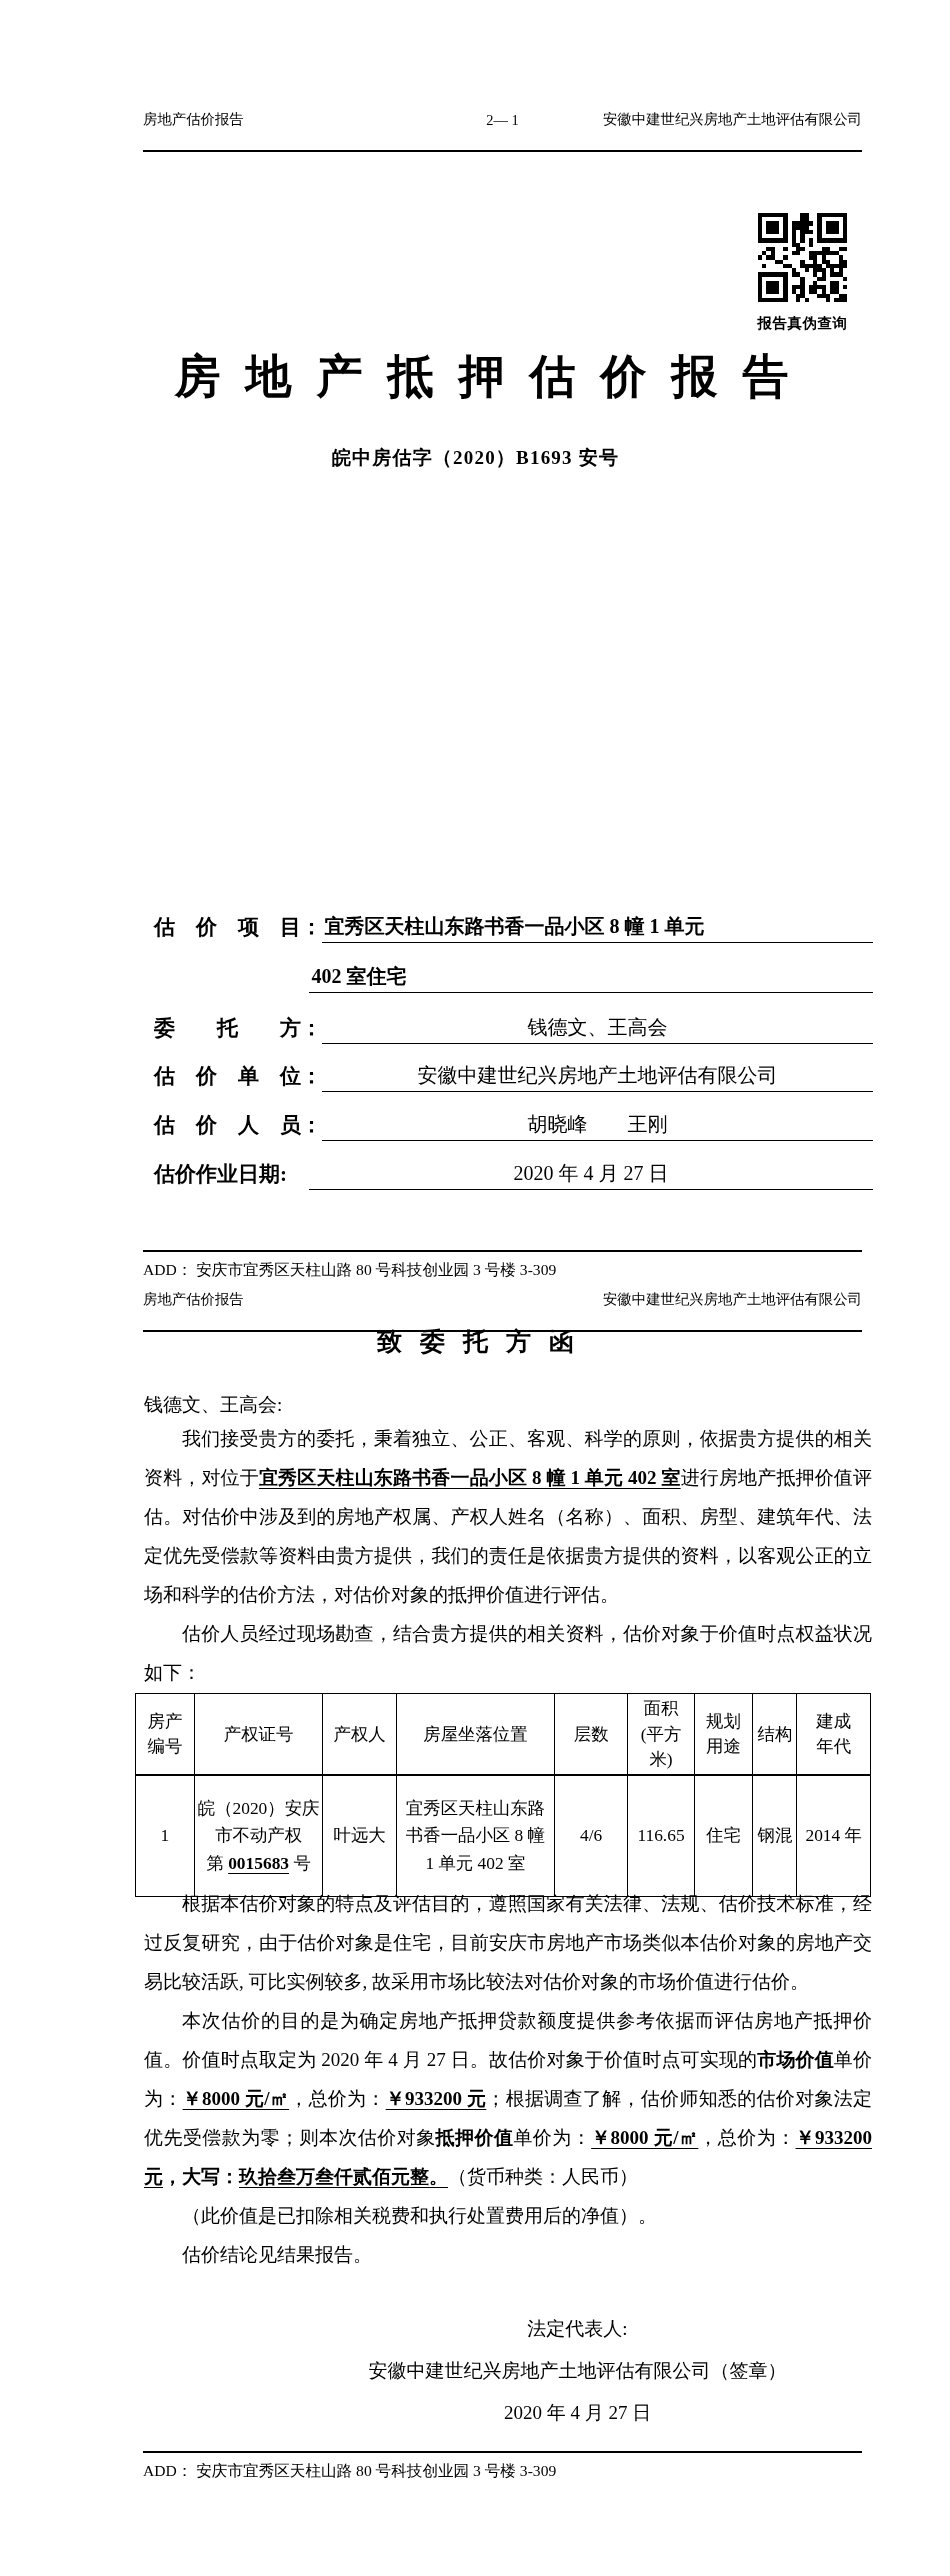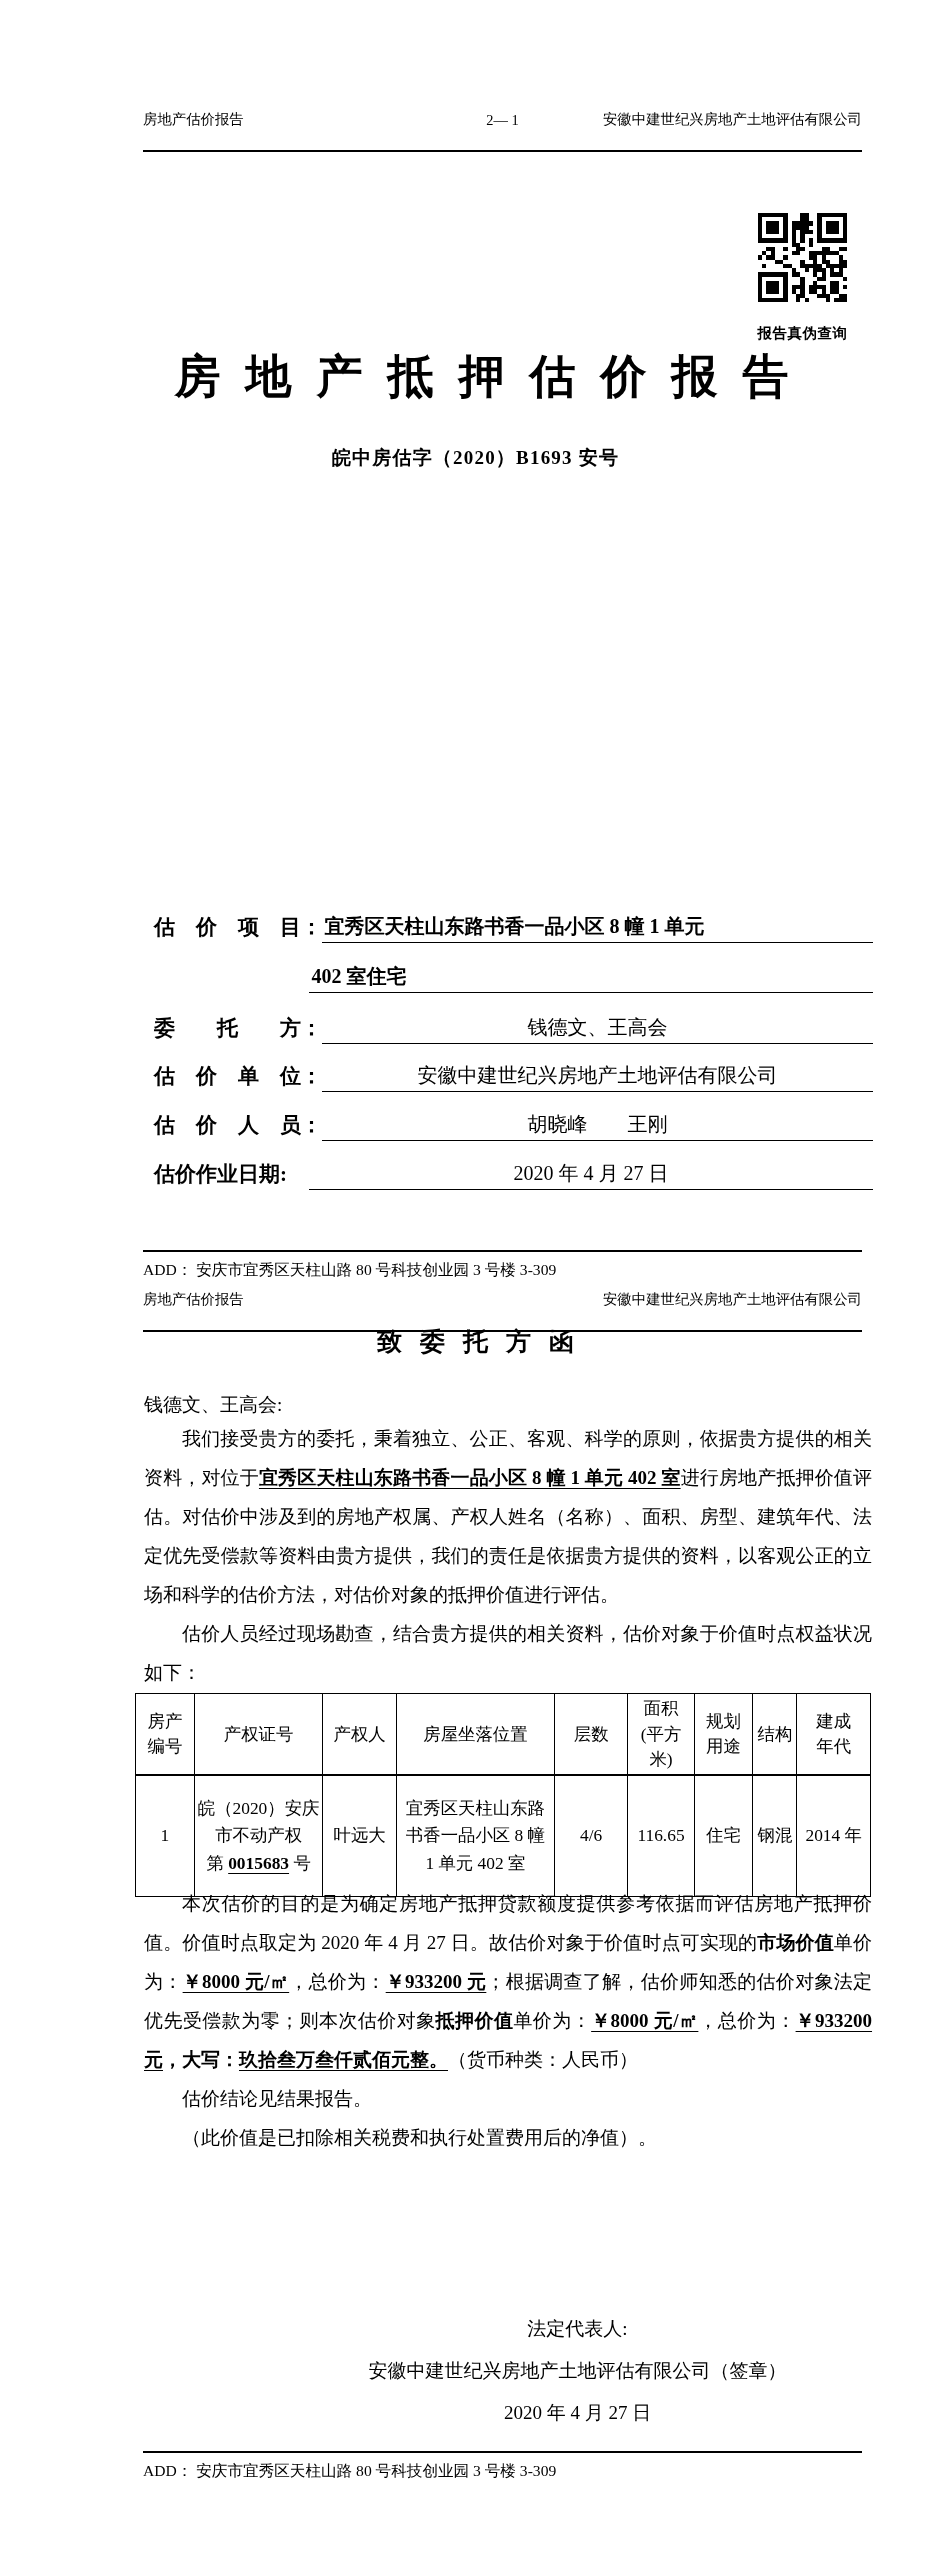--- a/index.html
+++ b/index.html
@@ -23,21 +23,21 @@
   .runhead span{white-space:nowrap;}
   .runfoot{
     position:absolute;left:143px;width:719px;
     border-top:2.4px solid #000;
     padding-top:8.4px;
     font-size:15.6px;
   }
   
   .qrbox{position:absolute;left:755px;top:213px;width:95px;text-align:center;}
   .qrbox svg{display:block;margin:0 auto;}
-  .qrcap{margin-top:22px;font-size:14.4px;font-weight:bold;letter-spacing:0.6px;white-space:nowrap;}
+  .qrcap{margin-top:12px;font-size:14.4px;font-weight:bold;letter-spacing:0.6px;white-space:nowrap;}
   
   .main-title{
     position:absolute;left:0;right:0;top:346px;
     text-align:center;
     font-size:46px;font-weight:bold;
     letter-spacing:25px;text-indent:25px;
     white-space:nowrap;
     padding-left:12px;
   }
   .report-no{
@@ -419,23 +419,24 @@
         <td>4/6</td>
         <td>116.65</td>
         <td>住宅</td>
         <td>钢混</td>
         <td>2014 年</td>
       </tr>
     </tbody>
   </table>
 
   <div class="body-block" style="top:1884px;">
+    <p>根据本估价对象的特点及评估目的，遵照国家有关法律、法规、估价技术标准，经过反复研究，由于估价对象是住宅，目前安庆市房地产市场类似本估价对象的房地产交易比较活跃, 可比实例较多, 故采用市场比较法对估价对象的市场价值进行估价。</p>
     <p><span class="">本次估价的目的是为确定房地产抵押贷款额度提供参考依据而评估房地产抵押价值。价值时点取定为 2020 年 4 月 27 日。故估价对象于价值时点可实现的</span><span class="b ">市场价值</span><span class="">单价为：</span><span class="b u">￥8000 元/㎡</span><span class="">，总价为：</span><span class="b u">￥933200 元</span><span class="">；根据调查了解，估价师知悉的估价对象法定优先受偿款为零；则本次估价对象</span><span class="b ">抵押价值</span><span class="">单价为：</span><span class="b u">￥8000 元/㎡</span><span class="">，总价为：</span><span class="b u">￥933200 元</span><span class="b ">，大写：</span><span class="b u">玖拾叁万叁仟贰佰元整。</span><span class="">（货币种类：人民币）</span></p>
+    <p>（此价值是已扣除相关税费和执行处置费用后的净值）。</p>
     <p>估价结论见结果报告。</p>
-    <p>（此价值是已扣除相关税费和执行处置费用后的净值）。</p>
   </div>
 
   <div class="sig">
     <div>法定代表人:</div>
     <div>安徽中建世纪兴房地产土地评估有限公司（签章）</div>
     <div>2020 年 4 月 27 日</div>
   </div>
 
   <div class="runfoot" style="top:2451px;">
     <span>ADD： 安庆市宜秀区天柱山路 80 号科技创业园 3 号楼 3-309</span>

